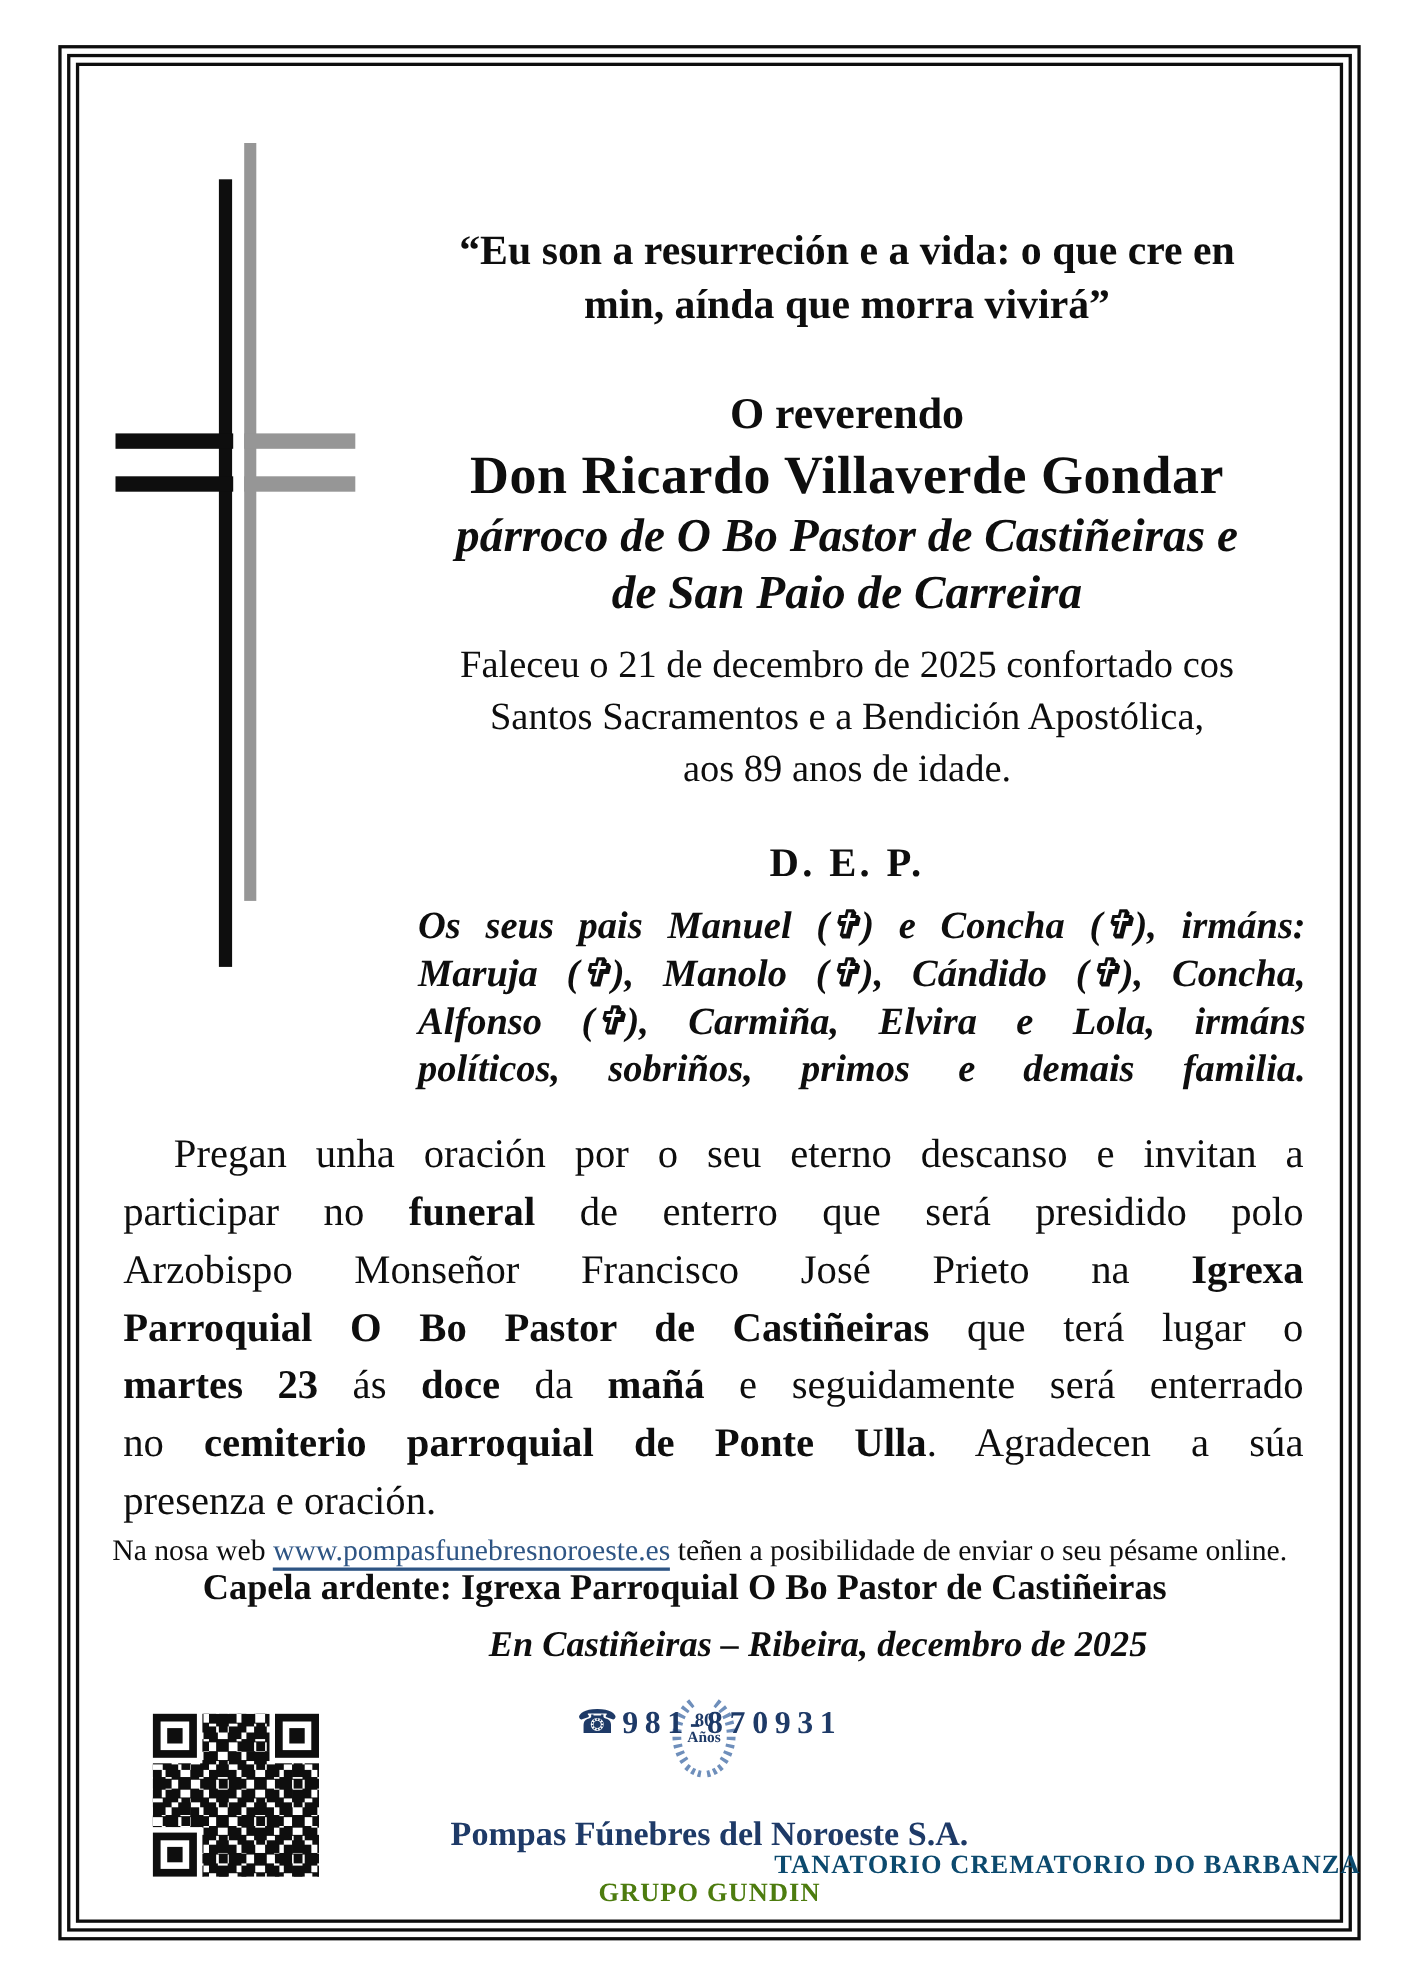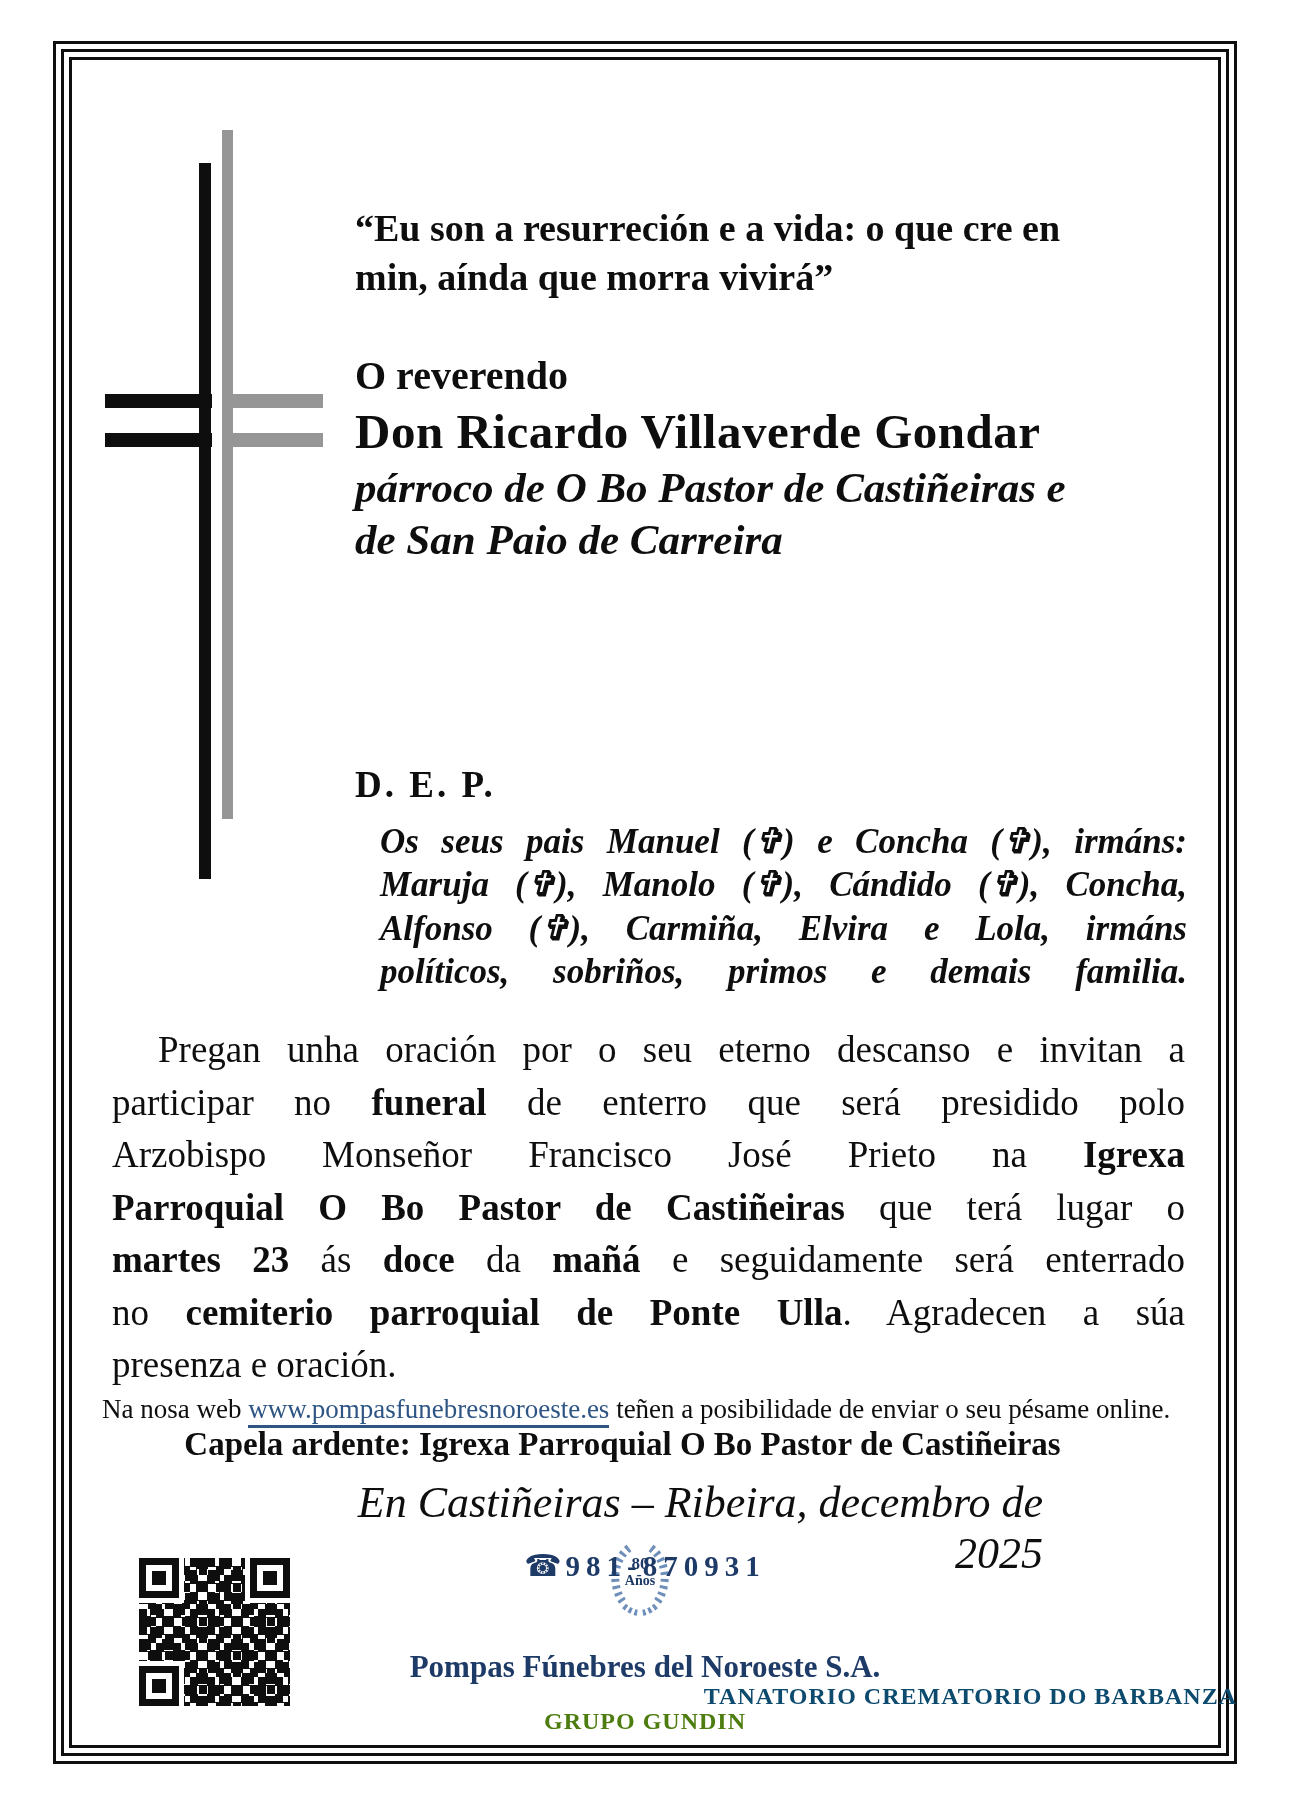--- a/index.html
+++ b/index.html
@@ -11,40 +11,40 @@
   .frame{position:absolute;left:53px;top:41px;width:1184px;height:1723px;
          border:3px solid #0e0e0e;padding:5px;box-sizing:border-box;}
   .frame-mid{width:100%;height:100%;border:3px solid #0e0e0e;padding:5px;box-sizing:border-box;}
   .frame-in{width:100%;height:100%;border:3px solid #0e0e0e;box-sizing:border-box;}
 
   
   .bar{position:absolute;}
   .bar.k{background:#0e0e0e;}
   .bar.g{background:#969696;}
 
-  .col-head{left:355px;width:830px;text-align:left;}
+  .col-head{left:355px;width:830px;text-align:center;}
   .quote{top:204px;font-size:38px;font-weight:bold;line-height:1.28;}
   .pretitle{top:352px;font-size:40px;font-weight:bold;}
   .name{top:403px;font-size:49px;font-weight:bold;letter-spacing:.5px;}
   .role{top:462px;font-size:43px;font-weight:bold;font-style:italic;line-height:1.2;}
   .death{top:580px;font-size:35px;line-height:1.36;}
   .dep{top:763px;font-size:37px;font-weight:bold;letter-spacing:3px;}
 
   .family{left:380px;width:807px;top:820px;font-size:35px;font-weight:bold;font-style:italic;line-height:1.24;}
   .jline{text-align:justify;text-align-last:justify;}
 
   .bodytxt{left:112px;width:1073px;top:1024px;font-size:37px;line-height:1.42;}
   .bodytxt .bl{text-align:justify;text-align-last:justify;}
   .bodytxt .bl.first{text-indent:46px;}
   .bodytxt .bl.last{text-align-last:left;}
 
   .webline{left:102px;width:1085px;top:1394px;font-size:27px;}
   .webline a{color:#2e5584;text-decoration:none;border-bottom:3px solid #2e5584;padding-bottom:1px;}
   .capela{left:100px;width:1045px;top:1426px;font-size:33px;font-weight:bold;text-align:center;}
-  .placedate{left:355px;width:688px;top:1477px;font-size:44px;font-weight:normal;font-style:italic;text-align:right;}
+  .placedate{left:355px;width:688px;top:1477px;font-size:33px;font-weight:bold;font-style:italic;text-align:right;}
 
   
   .qr{left:133px;top:1552px;width:163px;height:160px;background:#fff;}
   .qr-pattern{position:absolute;left:6px;top:6px;right:6px;bottom:6px;
      background:
        repeating-conic-gradient(from 0deg,#0e0e0e 0% 25%,transparent 25% 50%),
        repeating-conic-gradient(from 90deg,#0e0e0e 0% 25%,#ffffff 25% 50%);
      background-size:23px 23px,17px 17px;}
   .finder{position:absolute;width:40px;height:40px;border:7px solid #0e0e0e;background:#fff;
           box-sizing:border-box;box-shadow:0 0 0 5px #fff;}
@@ -89,20 +89,25 @@
   </div>
 
   <div class="abs col-head pretitle">O reverendo</div>
   <div class="abs col-head name">Don Ricardo Villaverde Gondar</div>
 
   <div class="abs col-head role">
     <div>párroco de O Bo Pastor de Castiñeiras e</div>
     <div>de San Paio de Carreira</div>
   </div>
 
+  <div class="abs col-head death">
+    <div>Faleceu o 21 de decembro de 2025 confortado cos</div>
+    <div>Santos Sacramentos e a Bendición Apostólica,</div>
+    <div>aos 89 anos de idade.</div>
+  </div>
 
   <div class="abs col-head dep">D. E. P.</div>
 
   <div class="abs family">
     <div class="jline">Os seus pais Manuel (✞) e Concha (✞), irmáns:</div>
     <div class="jline">Maruja (✞), Manolo (✞), Cándido (✞), Concha,</div>
     <div class="jline">Alfonso (✞), Carmiña, Elvira e Lola, irmáns</div>
     <div class="jline">políticos, sobriños, primos e demais familia.</div>
   </div>
 

